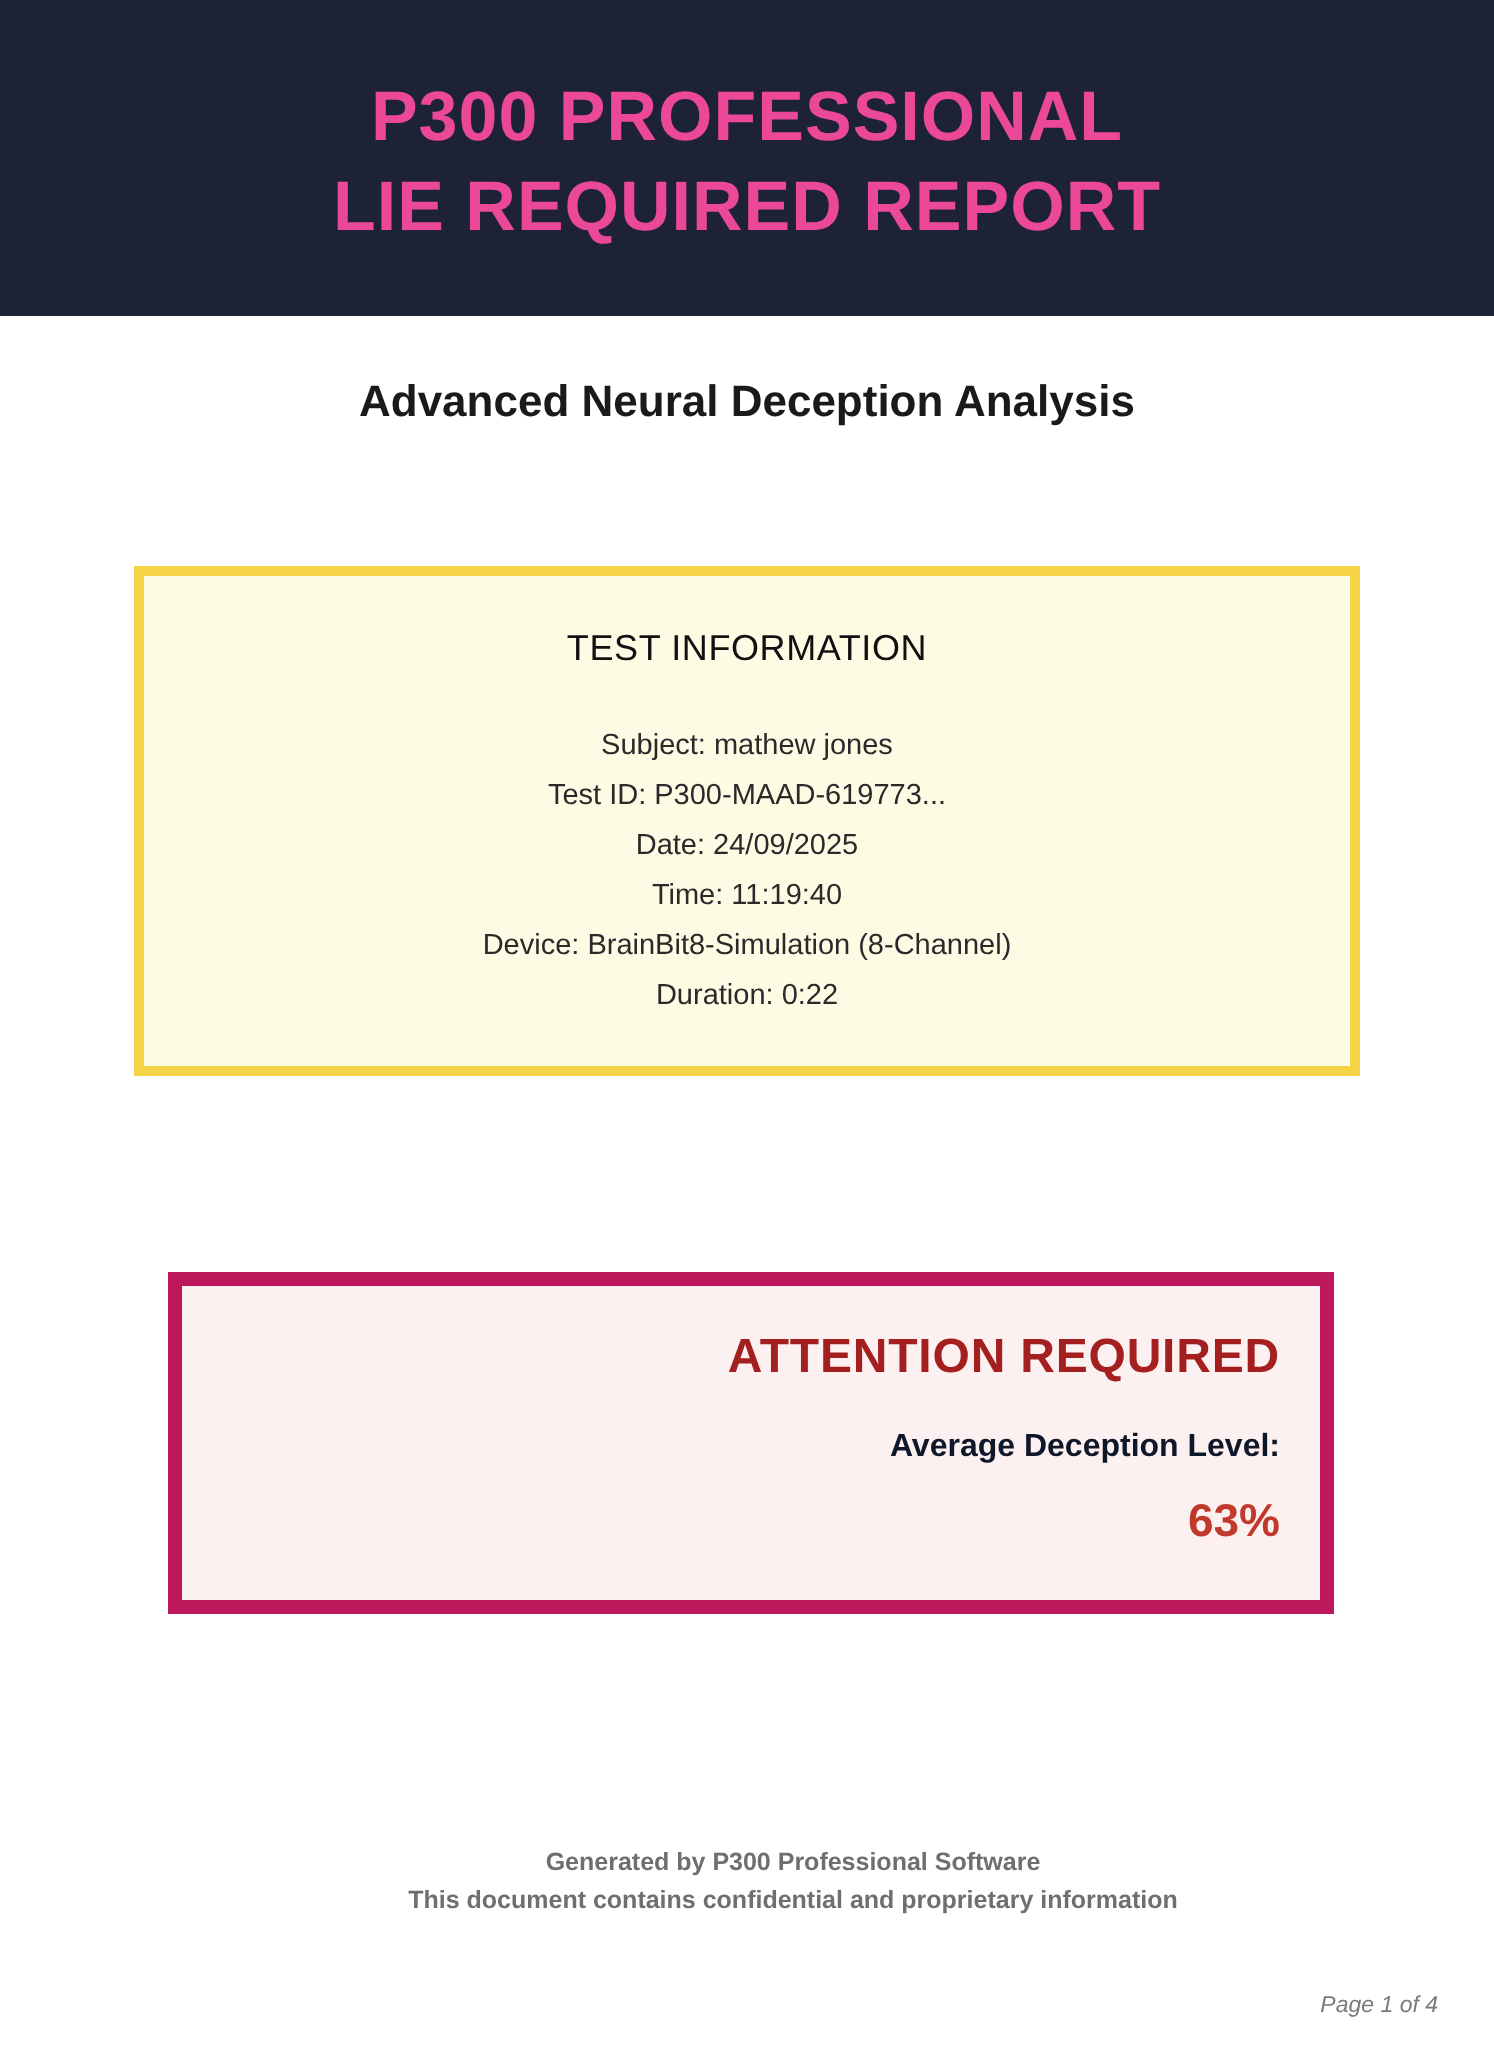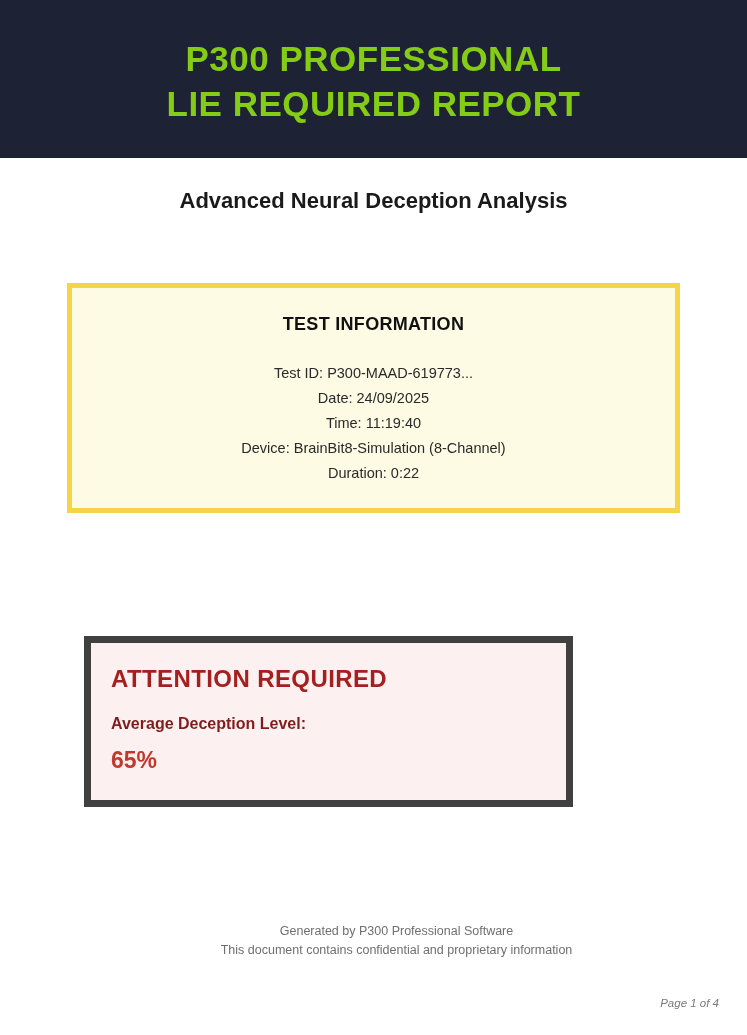--- a/index.html
+++ b/index.html
@@ -27,21 +27,21 @@
     height: 158px;
     background: #1e2235;
     display: flex;
     flex-direction: column;
     align-items: center;
     justify-content: center;
     box-sizing: border-box;
     padding-top: 4px;
   }
   .header-line {
-    color: #84cc16;
+    color: #ec4899;
     font-size: 35px;
     font-weight: bold;
     letter-spacing: 0.5px;
     line-height: 45px;
     text-align: center;
   }
   
   .subtitle {
     margin-top: 30px;
     text-align: center;
@@ -56,71 +56,71 @@
     top: 283px;
     width: 613px;
     box-sizing: border-box;
     border: 5px solid #f5d547;
     background: #fdfbe4;
     padding: 26px 20px 22px 20px;
     text-align: center;
   }
   .info-title {
     font-size: 18px;
-    font-weight: bold;
+    font-weight: normal;
     color: #111111;
     margin-bottom: 26px;
     letter-spacing: 0.3px;
   }
   .info-row {
     font-size: 14.5px;
     color: #2a2a2a;
     line-height: 25px;
   }
   
   .alert-box {
     position: absolute;
     left: 84px;
     top: 636px;
-    width: 489px;
+    width: 583px;
     box-sizing: border-box;
-    border: 7px solid #404040;
+    border: 7px solid #be185d;
     background: #fdf0f0;
     padding: 22px 20px 26px 20px;
-    text-align: left;
+    text-align: right;
   }
   .alert-title {
     font-size: 24px;
     font-weight: bold;
     color: #a41f1f;
     letter-spacing: 0.4px;
     margin-bottom: 22px;
   }
   .alert-label {
     font-size: 16px;
     font-weight: bold;
-    color: #7f1d1d;
+    color: #0f172a;
     margin-bottom: 14px;
   }
   .alert-value {
     font-size: 23px;
     font-weight: bold;
     color: #c0392b;
   }
   
   .footer {
     position: absolute;
     left: 0;
     top: 922px;
     width: 747px;
     text-align: center;
   }
   .footer-line {
     font-size: 12.5px;
-    font-weight: normal;
+    font-weight: bold;
     color: #6f6f6f;
     line-height: 19px;
     margin-left: 46px;
   }
   .page-number {
     position: absolute;
     right: 28px;
     top: 997px;
     font-size: 11.5px;
     color: #7a7a7a;
@@ -134,31 +134,32 @@
 
   <div class="header-banner">
     <div class="header-line">P300 PROFESSIONAL</div>
     <div class="header-line">LIE REQUIRED REPORT</div>
   </div>
 
   <div class="subtitle">Advanced Neural Deception Analysis</div>
 
   <div class="info-box">
     <div class="info-title">TEST INFORMATION</div>
+    <div class="info-row">Subject: mathew jones</div>
     <div class="info-row">Test ID: P300-MAAD-619773...</div>
     <div class="info-row">Date: 24/09/2025</div>
     <div class="info-row">Time: 11:19:40</div>
     <div class="info-row">Device: BrainBit8-Simulation (8-Channel)</div>
     <div class="info-row">Duration: 0:22</div>
   </div>
 
   <div class="alert-box">
     <div class="alert-title">ATTENTION REQUIRED</div>
     <div class="alert-label">Average Deception Level:</div>
-    <div class="alert-value">65%</div>
+    <div class="alert-value">63%</div>
   </div>
 
   <div class="footer">
     <div class="footer-line">Generated by P300 Professional Software</div>
     <div class="footer-line">This document contains confidential and proprietary information</div>
   </div>
 
   <div class="page-number">Page 1 of 4</div>
 
 </div>

